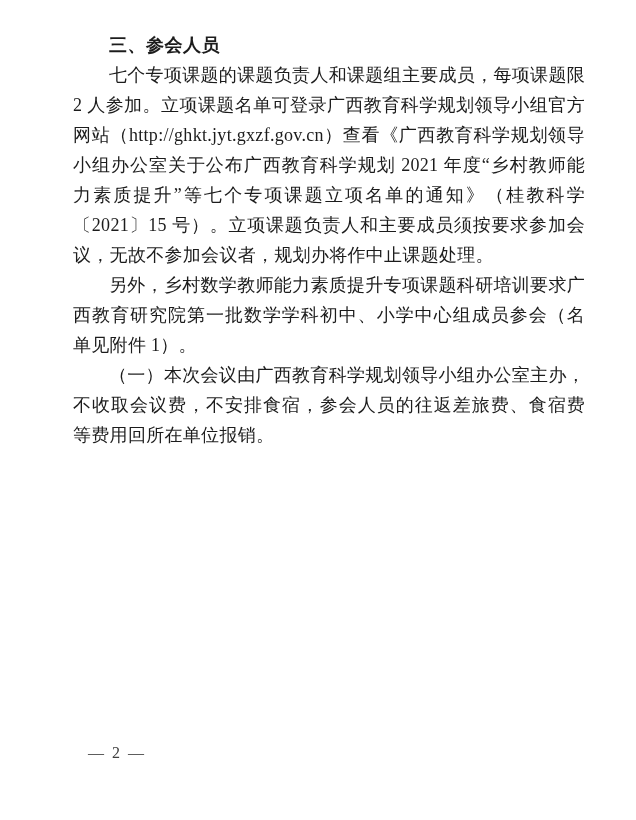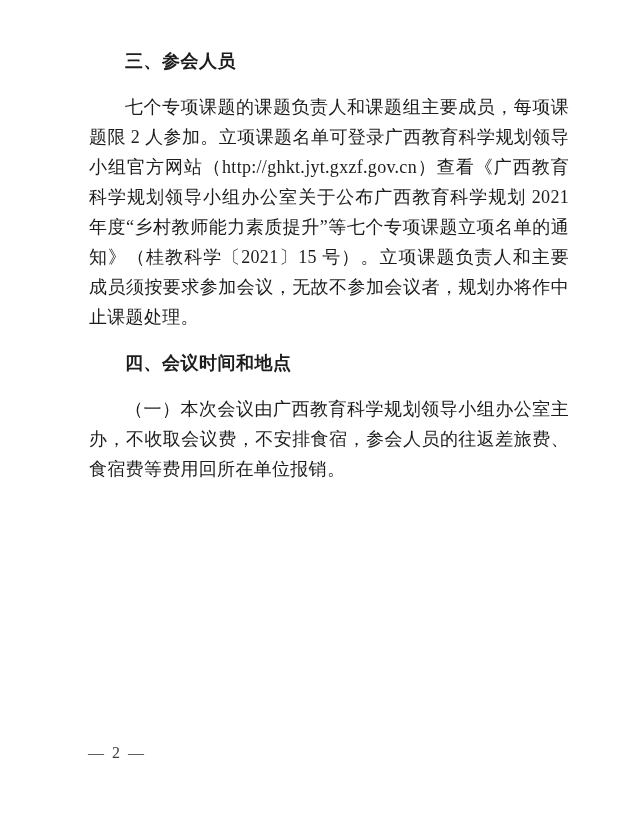--- a/index.html
+++ b/index.html
@@ -18,21 +18,21 @@
   }
   .content {
     position: absolute;
     left: 73px; top: 30px;
     width: 512px;
     font-size: 18px;
     line-height: 30px;
     letter-spacing: 0.3px;
   }
   .content p {
-    margin: 16px; padding: 0;
+    margin: 0; padding: 0;
     text-indent: 2em;
     text-align: justify;
   }
   .content p.heading {
     font-family: "Liberation Sans", "DejaVu Sans", sans-serif;
     font-weight: bold;
     text-align: left;
     letter-spacing: 0.5px;
   }
   .footer {
@@ -45,17 +45,17 @@
     font-family: "Liberation Serif", "DejaVu Serif", serif;
   }
 </style>
 </head>
 <body>
 
 <div class="page">
   <div class="content">
     <p class="heading">三、参会人员</p>
     <p>七个专项课题的课题负责人和课题组主要成员，每项课题限 2 人参加。立项课题名单可登录广西教育科学规划领导小组官方网站（http://ghkt.jyt.gxzf.gov.cn）查看《广西教育科学规划领导小组办公室关于公布广西教育科学规划 2021 年度“乡村教师能力素质提升”等七个专项课题立项名单的通知》（桂教科学〔2021〕15 号）。立项课题负责人和主要成员须按要求参加会议，无故不参加会议者，规划办将作中止课题处理。</p>
-    <p class="heading">四、会议时间和地点</p>
+    <p>另外，乡村数学教师能力素质提升专项课题科研培训要求广西教育研究院第一批数学学科初中、小学中心组成员参会（名单见附件 1）。</p>
     <p>（一）本次会议由广西教育科学规划领导小组办公室主办，不收取会议费，不安排食宿，参会人员的往返差旅费、食宿费等费用回所在单位报销。</p>
   </div>
   <div class="footer">— 2 —</div>
 </div>
 
 </body></html>

